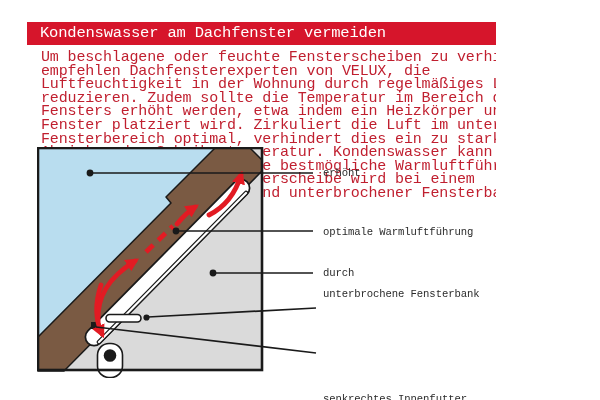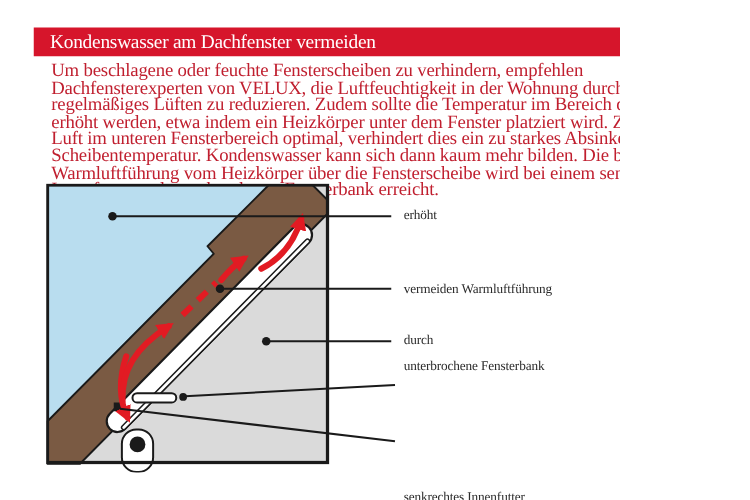--- a/index.html
+++ b/index.html
@@ -1,18 +1,18 @@
 <!DOCTYPE html>
 <html style="--brand-red: #d6152b; --body-text-red: #c01f2f; --sky-blue: #b9ddef; --roof-brown: #7a5a43; --interior-gray: #dadada; --arrow-red: #e21b23; --outline-dark: #1a1a1a; --label-text: #2b2b2b;"><head>
 <meta charset="utf-8">
 <style>
   html,body{margin:0;padding:0;background:#ffffff;}
   .page{
     position:relative;width:496px;height:400px;overflow:hidden;background:#ffffff;
-    font-family:Liberation Serif, serif;
+    font-family:Liberation Mono, monospace;
   }
   .header-bar{
     position:absolute;left:27px;top:22px;right:0;height:23px;
     background:var(--brand-red,#d6152b);
     color:#ffffff;line-height:23px;padding-left:13px;
     font-size:15.5px;letter-spacing:-0.2px;font-weight:400;
     box-sizing:border-box;
   }
   .intro{
     position:absolute;left:41px;top:51px;width:539px;margin:0;
@@ -104,19 +104,19 @@
       <circle class="dark" cx="176" cy="126" r="3.4"></circle>
       <path class="leader" d="M 176,126 H 276"></path>
       <path class="leader" d="M 111,170 L 279,161"></path>
       <path class="leader" d="M 59,180 L 279,206"></path>
     </g>
 
     <rect class="box-border" x="1" y="1" width="224" height="222"></rect>
   </svg>
 
   <div class="label label-aussen">erhöht</div>
-  <div class="label label-warmluft">vermeiden Warmluftführung</div>
+  <div class="label label-warmluft">optimale Warmluftführung</div>
   <div class="label label-innen">durch</div>
   <div class="label label-fensterbank">unterbrochene Fensterbank</div>
   <div class="label label-innenfutter">senkrechtes Innenfutter</div>
 
 
 </div>
 
 </body></html>

